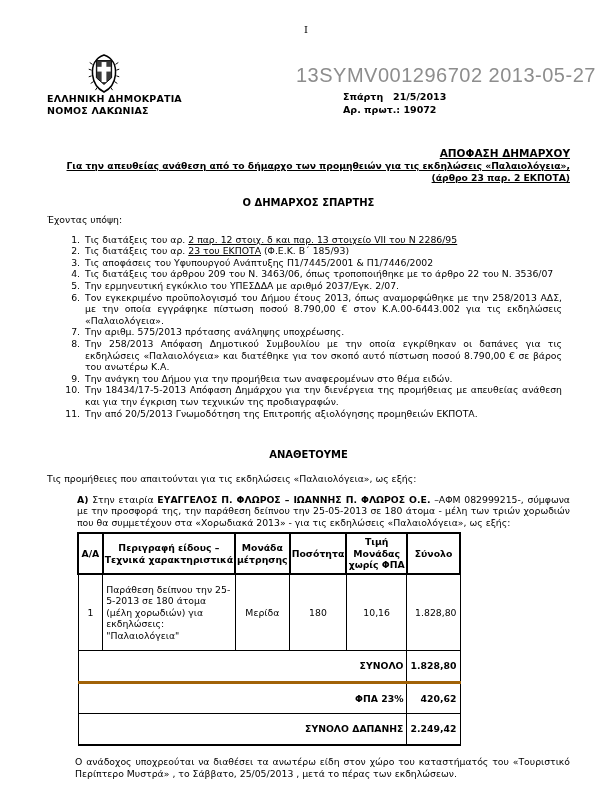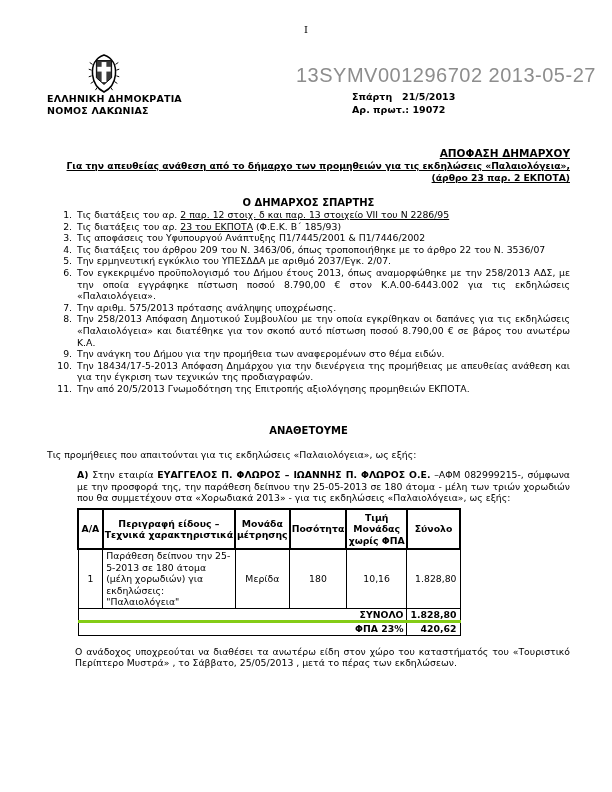--- a/index.html
+++ b/index.html
@@ -16,51 +16,51 @@
 
   
   .header { position:relative; margin-top:53px; height:78px; }
   .emblem { display:block; margin-left:40px; width:34px; height:40px; }
   .org-line { font-weight:bold; font-size:9.5px; line-height:12px; letter-spacing:.2px; }
   .watermark {
     position:absolute; top:11px; left:249px; width:330px;
     font-family:"Liberation Sans", sans-serif; font-size:20px; line-height:22px;
     color:#8d8d8d; letter-spacing:.5px; white-space:nowrap;
   }
-  .date-block { position:absolute; top:37px; left:305px; font-weight:bold; font-size:9.5px; line-height:13px; }
+  .date-block { position:absolute; top:37px; left:296px; font-weight:bold; font-size:9.5px; line-height:13px; }
   .ws-pre { white-space:pre; }
 
   
   .title-block { margin-top:16px; text-align:right; }
   .title-main { font-weight:bold; font-size:10.5px; line-height:13px; text-decoration:underline; }
   .title-sub { font-weight:bold; font-size:9.2px; line-height:12px; text-decoration:underline; white-space:nowrap; }
   .authority { margin-top:13px; text-align:center; font-weight:bold; font-size:10px; line-height:12px; }
   .preamble { margin-top:5px; }
 
   
-  ol.considerations { margin:0; padding:0 0 0 28px; }
+  ol.considerations { margin:8px; padding:0 0 0 28px; }
   ol.considerations li { margin:0; padding-left:2px; text-align:justify; }
   .ref-underline { text-decoration:underline; }
 
   
   .award-heading { margin-top:30px; text-align:center; font-weight:bold; font-size:10px; line-height:12px; }
   .award-intro { margin-top:12px; }
   .award-para { margin-top:9px; padding-left:30px; text-align:justify; }
   .b { font-weight:bold; }
 
   
   table.items-table { margin:4px 0 0 30px; border-collapse:collapse; width:384px; font-size:9.3px; line-height:11.5px; }
   .items-table th { border:2px solid #000; font-weight:bold; text-align:center; padding:2px 1px; vertical-align:middle; }
-  .items-table td { border:1px solid #000; padding:0 3px; vertical-align:middle; }
+  .items-table td { border:1px solid #000; padding:9px 3px; vertical-align:middle; }
   .items-table td.c { text-align:center; }
   .items-table td.r { text-align:right; }
   .items-table td.desc { text-align:left; }
   .total-label { text-align:right; font-weight:bold; padding-right:4px; }
   .total-value { text-align:right; font-weight:bold; }
-  tr.total-1 td { border-bottom:3px solid #84cc16; }
+  tr.total-1 td { border-bottom:3px solid #a16207; }
   tr.total-3 td { border-bottom:2px solid #000; }
 
   
   .footer-note { margin-top:10px; padding-left:28px; text-align:justify; }
 </style>
 </head>
 <body>
 
 <div class="page">
   <div class="corner-mark">I</div>
@@ -95,20 +95,21 @@
       </div>
     </div>
 
     <div class="title-block">
       <div class="title-main">ΑΠΟΦΑΣΗ ΔΗΜΑΡΧΟΥ</div>
       <div class="title-sub">Για την απευθείας ανάθεση  από το δήμαρχο των προμηθειών για τις εκδηλώσεις «Παλαιολόγεια»,</div>
       <div class="title-sub">(άρθρο 23 παρ. 2 ΕΚΠΟΤΑ)</div>
     </div>
 
     <div class="authority">Ο ΔΗΜΑΡΧΟΣ ΣΠΑΡΤΗΣ</div>
+    <div class="preamble">Έχοντας υπόψη:</div>
 
     <ol class="considerations">
       <li><span>Τις διατάξεις του αρ. </span><span class="ref-underline">2 παρ. 12 στοιχ. δ και παρ. 13 στοιχείο VII του Ν 2286/95</span><span></span></li>
       <li><span>Τις διατάξεις του αρ. </span><span class="ref-underline">23 του ΕΚΠΟΤΑ</span><span> (Φ.Ε.Κ. Β΄ 185/93)</span></li>
       <li><span>Τις αποφάσεις του Υφυπουργού Ανάπτυξης Π1/7445/2001 &amp; Π1/7446/2002</span></li>
       <li><span>Τις διατάξεις του άρθρου 209 του Ν. 3463/06, όπως τροποποιήθηκε με το άρθρο 22 του Ν. 3536/07</span></li>
       <li><span>Την ερμηνευτική εγκύκλιο του ΥΠΕΣΔΔΑ με αριθμό 2037/Εγκ. 2/07.</span></li>
       <li><span>Τον εγκεκριμένο προϋπολογισμό του Δήμου έτους 2013, όπως αναμορφώθηκε με την 258/2013 ΑΔΣ, με την οποία εγγράφηκε πίστωση ποσού 8.790,00 € στον Κ.Α.00-6443.002 για τις εκδηλώσεις «Παλαιολόγεια».</span></li>
       <li><span>Την αριθμ. 575/2013 πρότασης ανάληψης υποχρέωσης.</span></li>
       <li><span>Την 258/2013 Απόφαση Δημοτικού Συμβουλίου με την οποία εγκρίθηκαν οι δαπάνες για τις εκδηλώσεις «Παλαιολόγεια» και διατέθηκε για τον σκοπό αυτό πίστωση ποσού 8.790,00 € σε βάρος του ανωτέρω Κ.Α.</span></li>
@@ -153,18 +154,22 @@
           <td class="r">1.828,80</td>
         </tr>
         <tr class="total-1">
           <td colspan="5" class="total-label">ΣΥΝΟΛΟ</td>
           <td class="total-value">1.828,80</td>
         </tr>
         <tr class="total-2">
           <td colspan="5" class="total-label">ΦΠΑ 23%</td>
           <td class="total-value">420,62</td>
         </tr>
+        <tr class="total-3">
+          <td colspan="5" class="total-label">ΣΥΝΟΛΟ ΔΑΠΑΝΗΣ</td>
+          <td class="total-value">2.249,42</td>
+        </tr>
       </tbody>
     </table>
 
     <div class="footer-note">Ο ανάδοχος υποχρεούται να διαθέσει τα ανωτέρω είδη στον χώρο του καταστήματός του «Τουριστικό Περίπτερο Μυστρά» , το Σάββατο, 25/05/2013 , μετά το πέρας των εκδηλώσεων.</div>
   </div>
 </div>
 
 </body></html>

